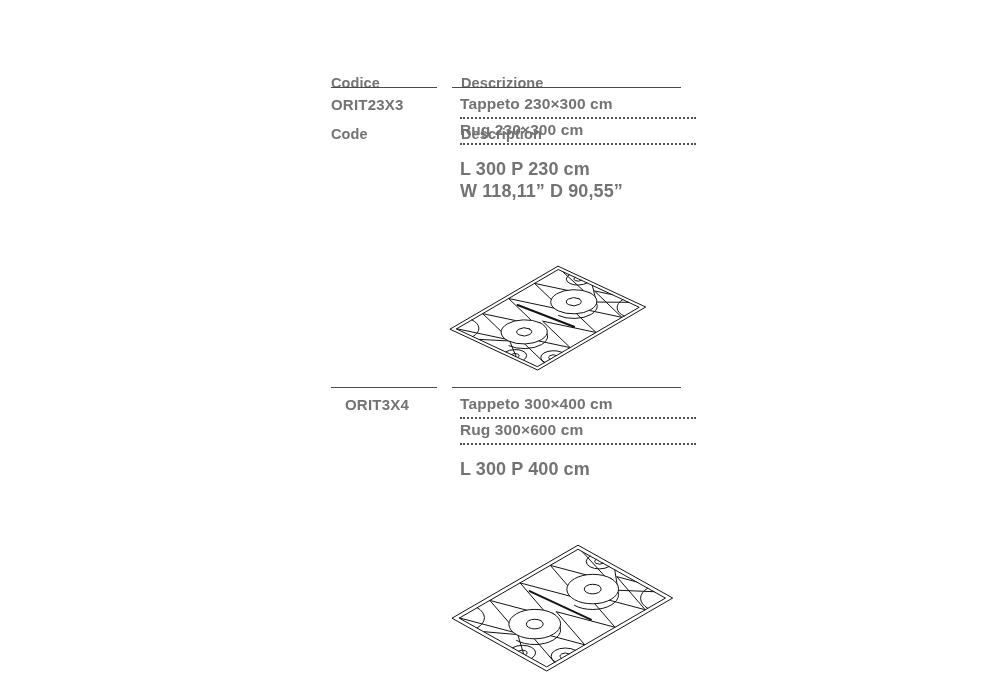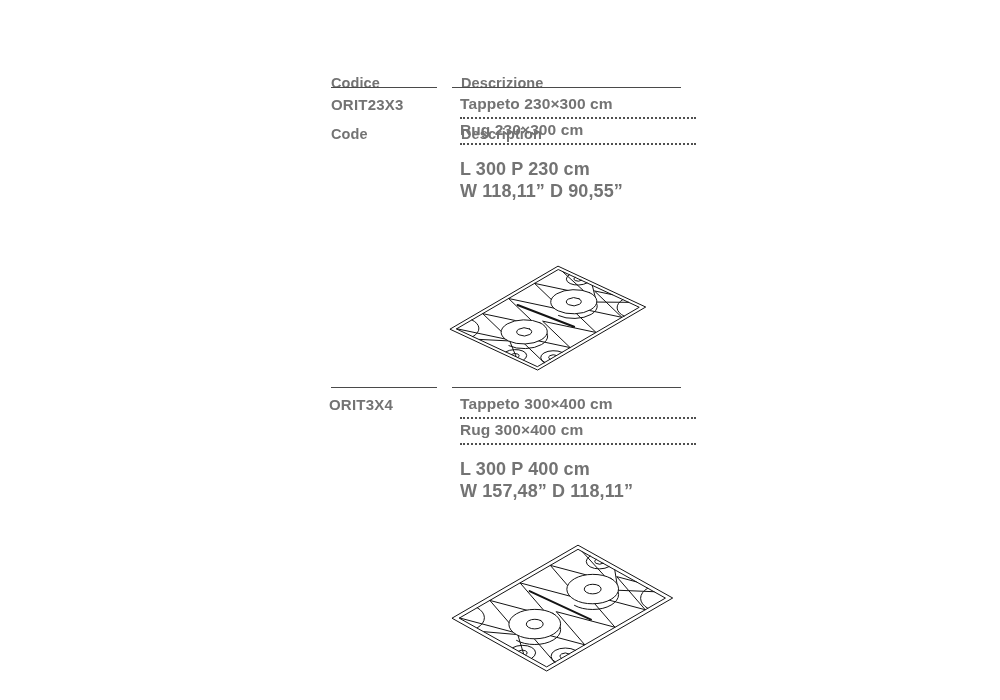--- a/index.html
+++ b/index.html
@@ -103,27 +103,26 @@
     </div>
   </div>
 
   <svg class="abs rug-svg" style="left:435px; top:250px;" width="230" height="135" viewBox="0 0 230 135">
     <use href="#rug-pattern" transform="matrix(0.27 -0.1575 0.2933 0.1367 15 79)"></use>
   </svg>
 
   <div class="abs rule" style="left:331px; top:387px; width:106px;"></div>
   <div class="abs rule" style="left:452px; top:387px; width:229px;"></div>
 
-  <div class="abs code-cell" style="left:329px; top:396px;">ORIT3X4</div>
+  <div class="abs code-cell" style="left:345px; top:396px;">ORIT3X4</div>
   <div class="abs desc-cell" style="left:452px; top:393px;">
     <div class="desc-line">Tappeto 300×400 cm</div>
-    <div class="desc-line">Rug 300×400 cm</div>
+    <div class="desc-line">Rug 300×600 cm</div>
     <div class="dims">
       <div>L 300 P 400 cm</div>
-      <div>W 157,48” D 118,11”</div>
     </div>
   </div>
 
   <svg class="abs rug-svg" style="left:435px; top:530px;" width="255" height="155" viewBox="0 0 255 155">
     <use href="#rug-pattern" transform="matrix(0.315 -0.1825 0.3167 0.1767 17 88)"></use>
   </svg>
 
 </div>
 
 </body></html>

